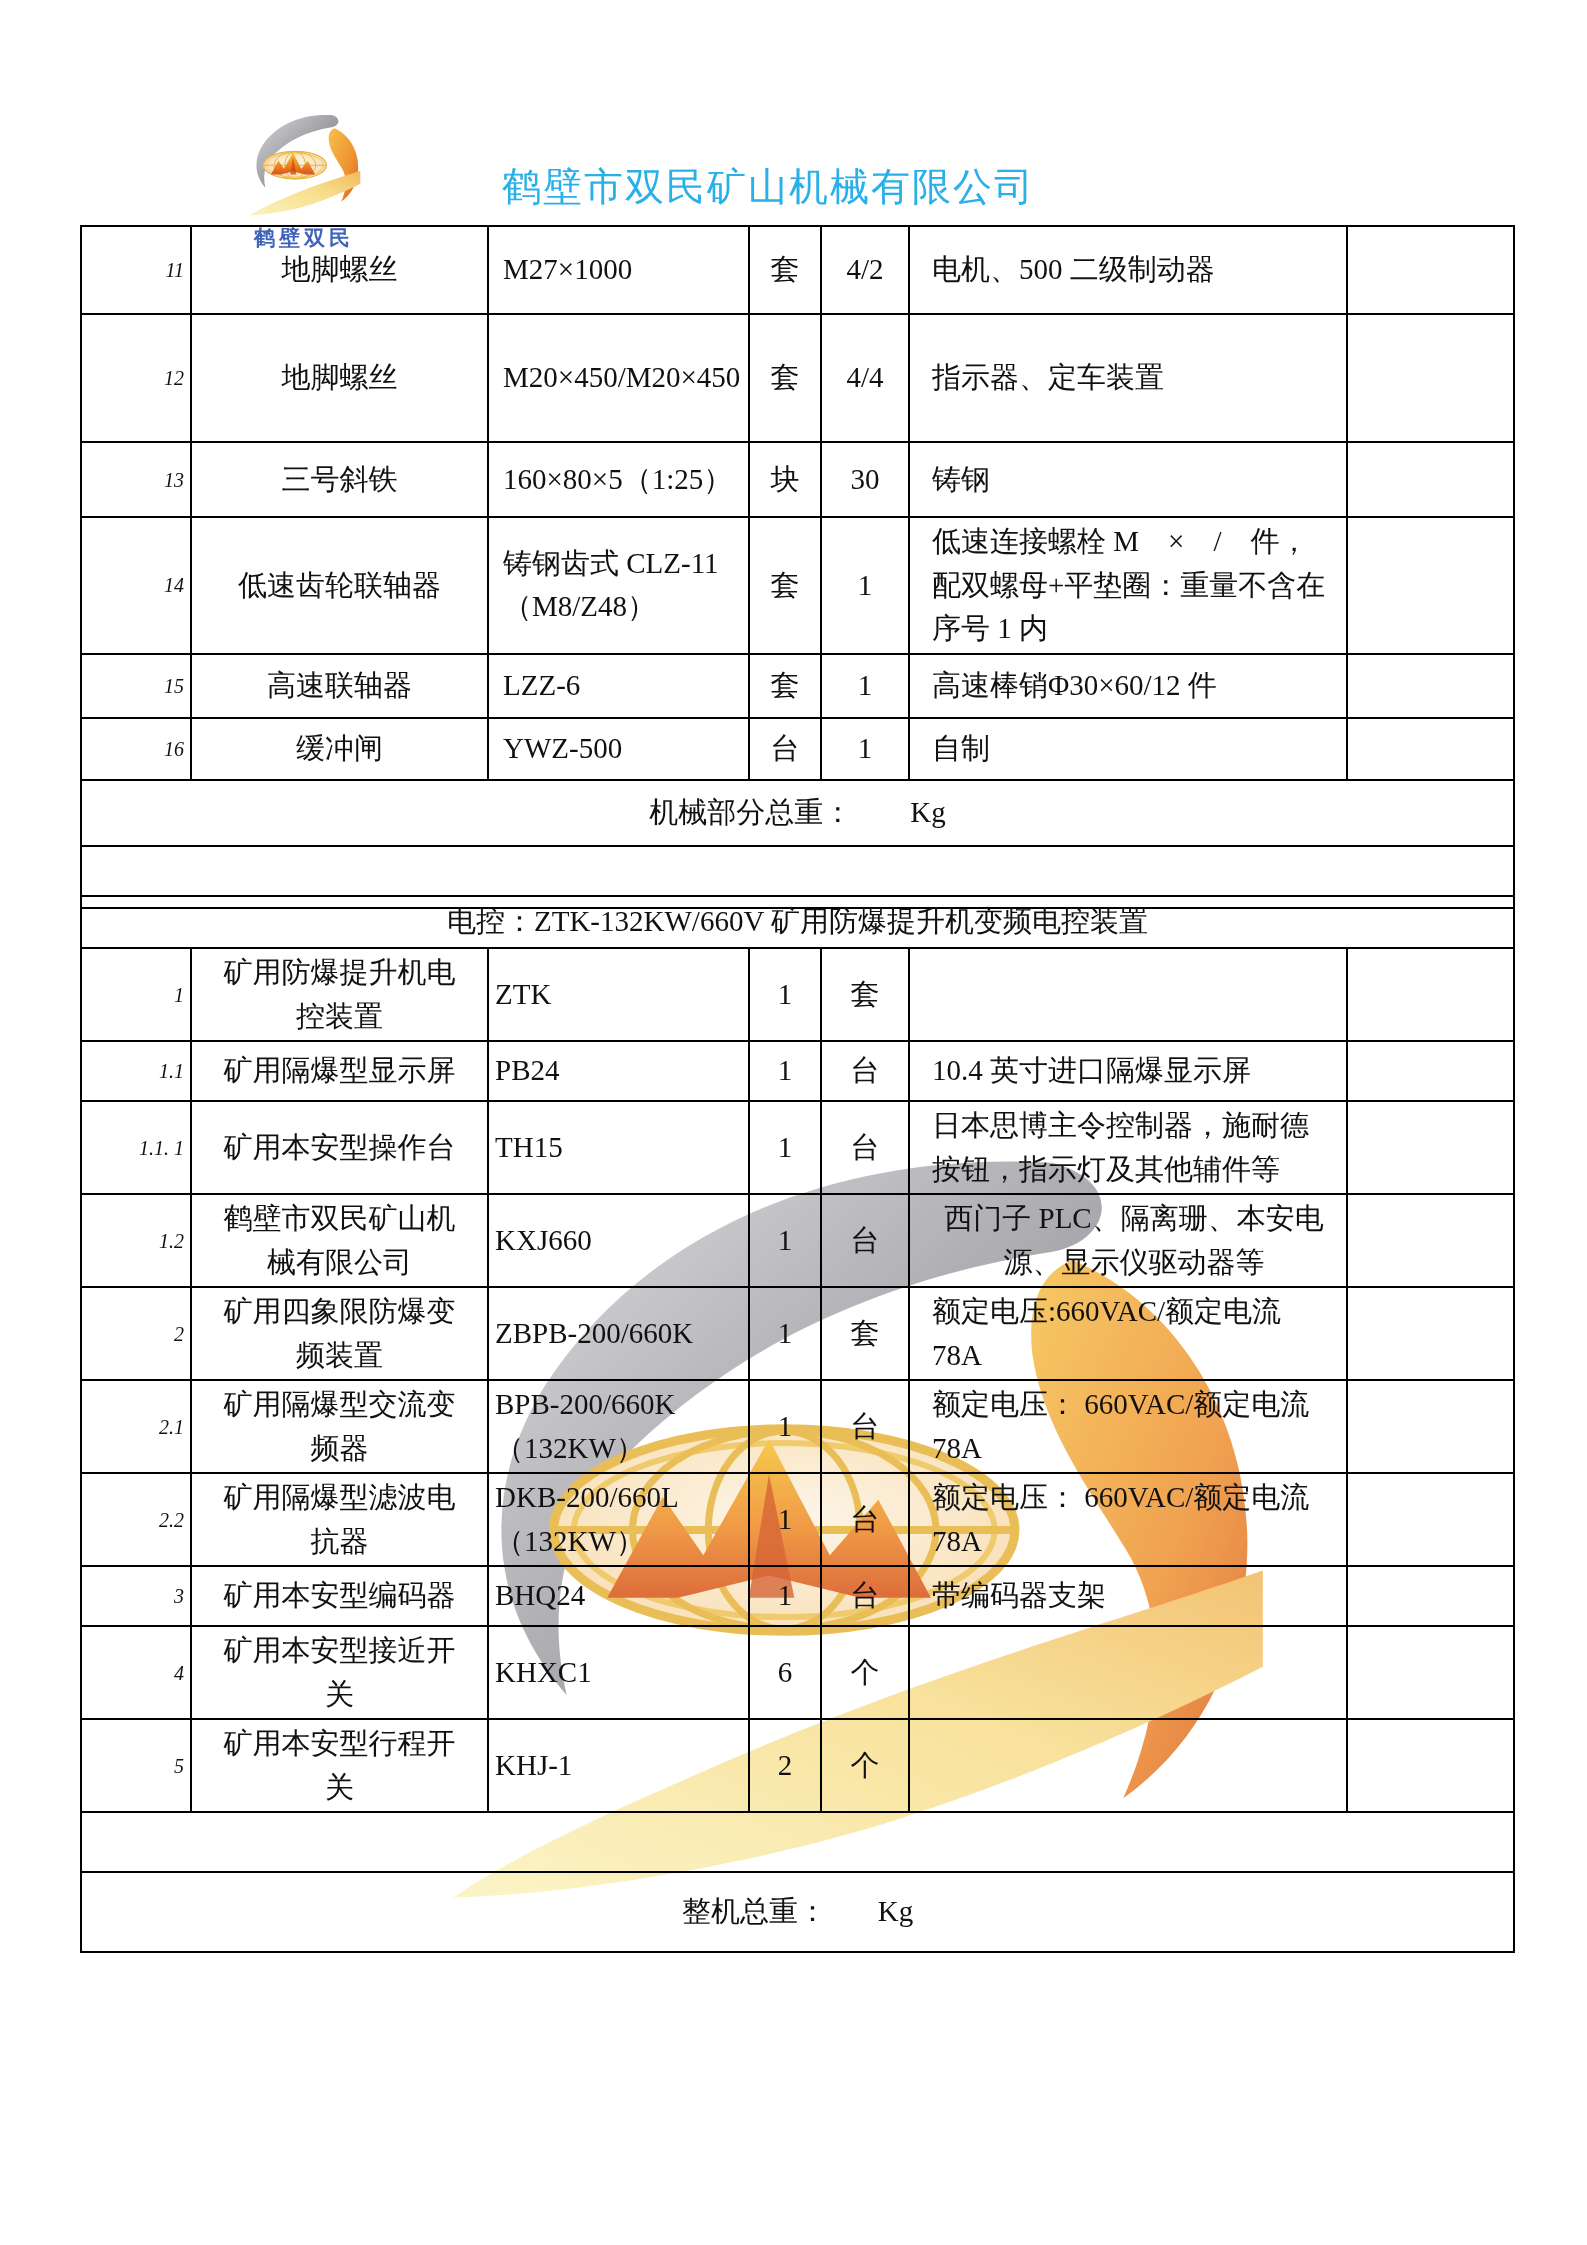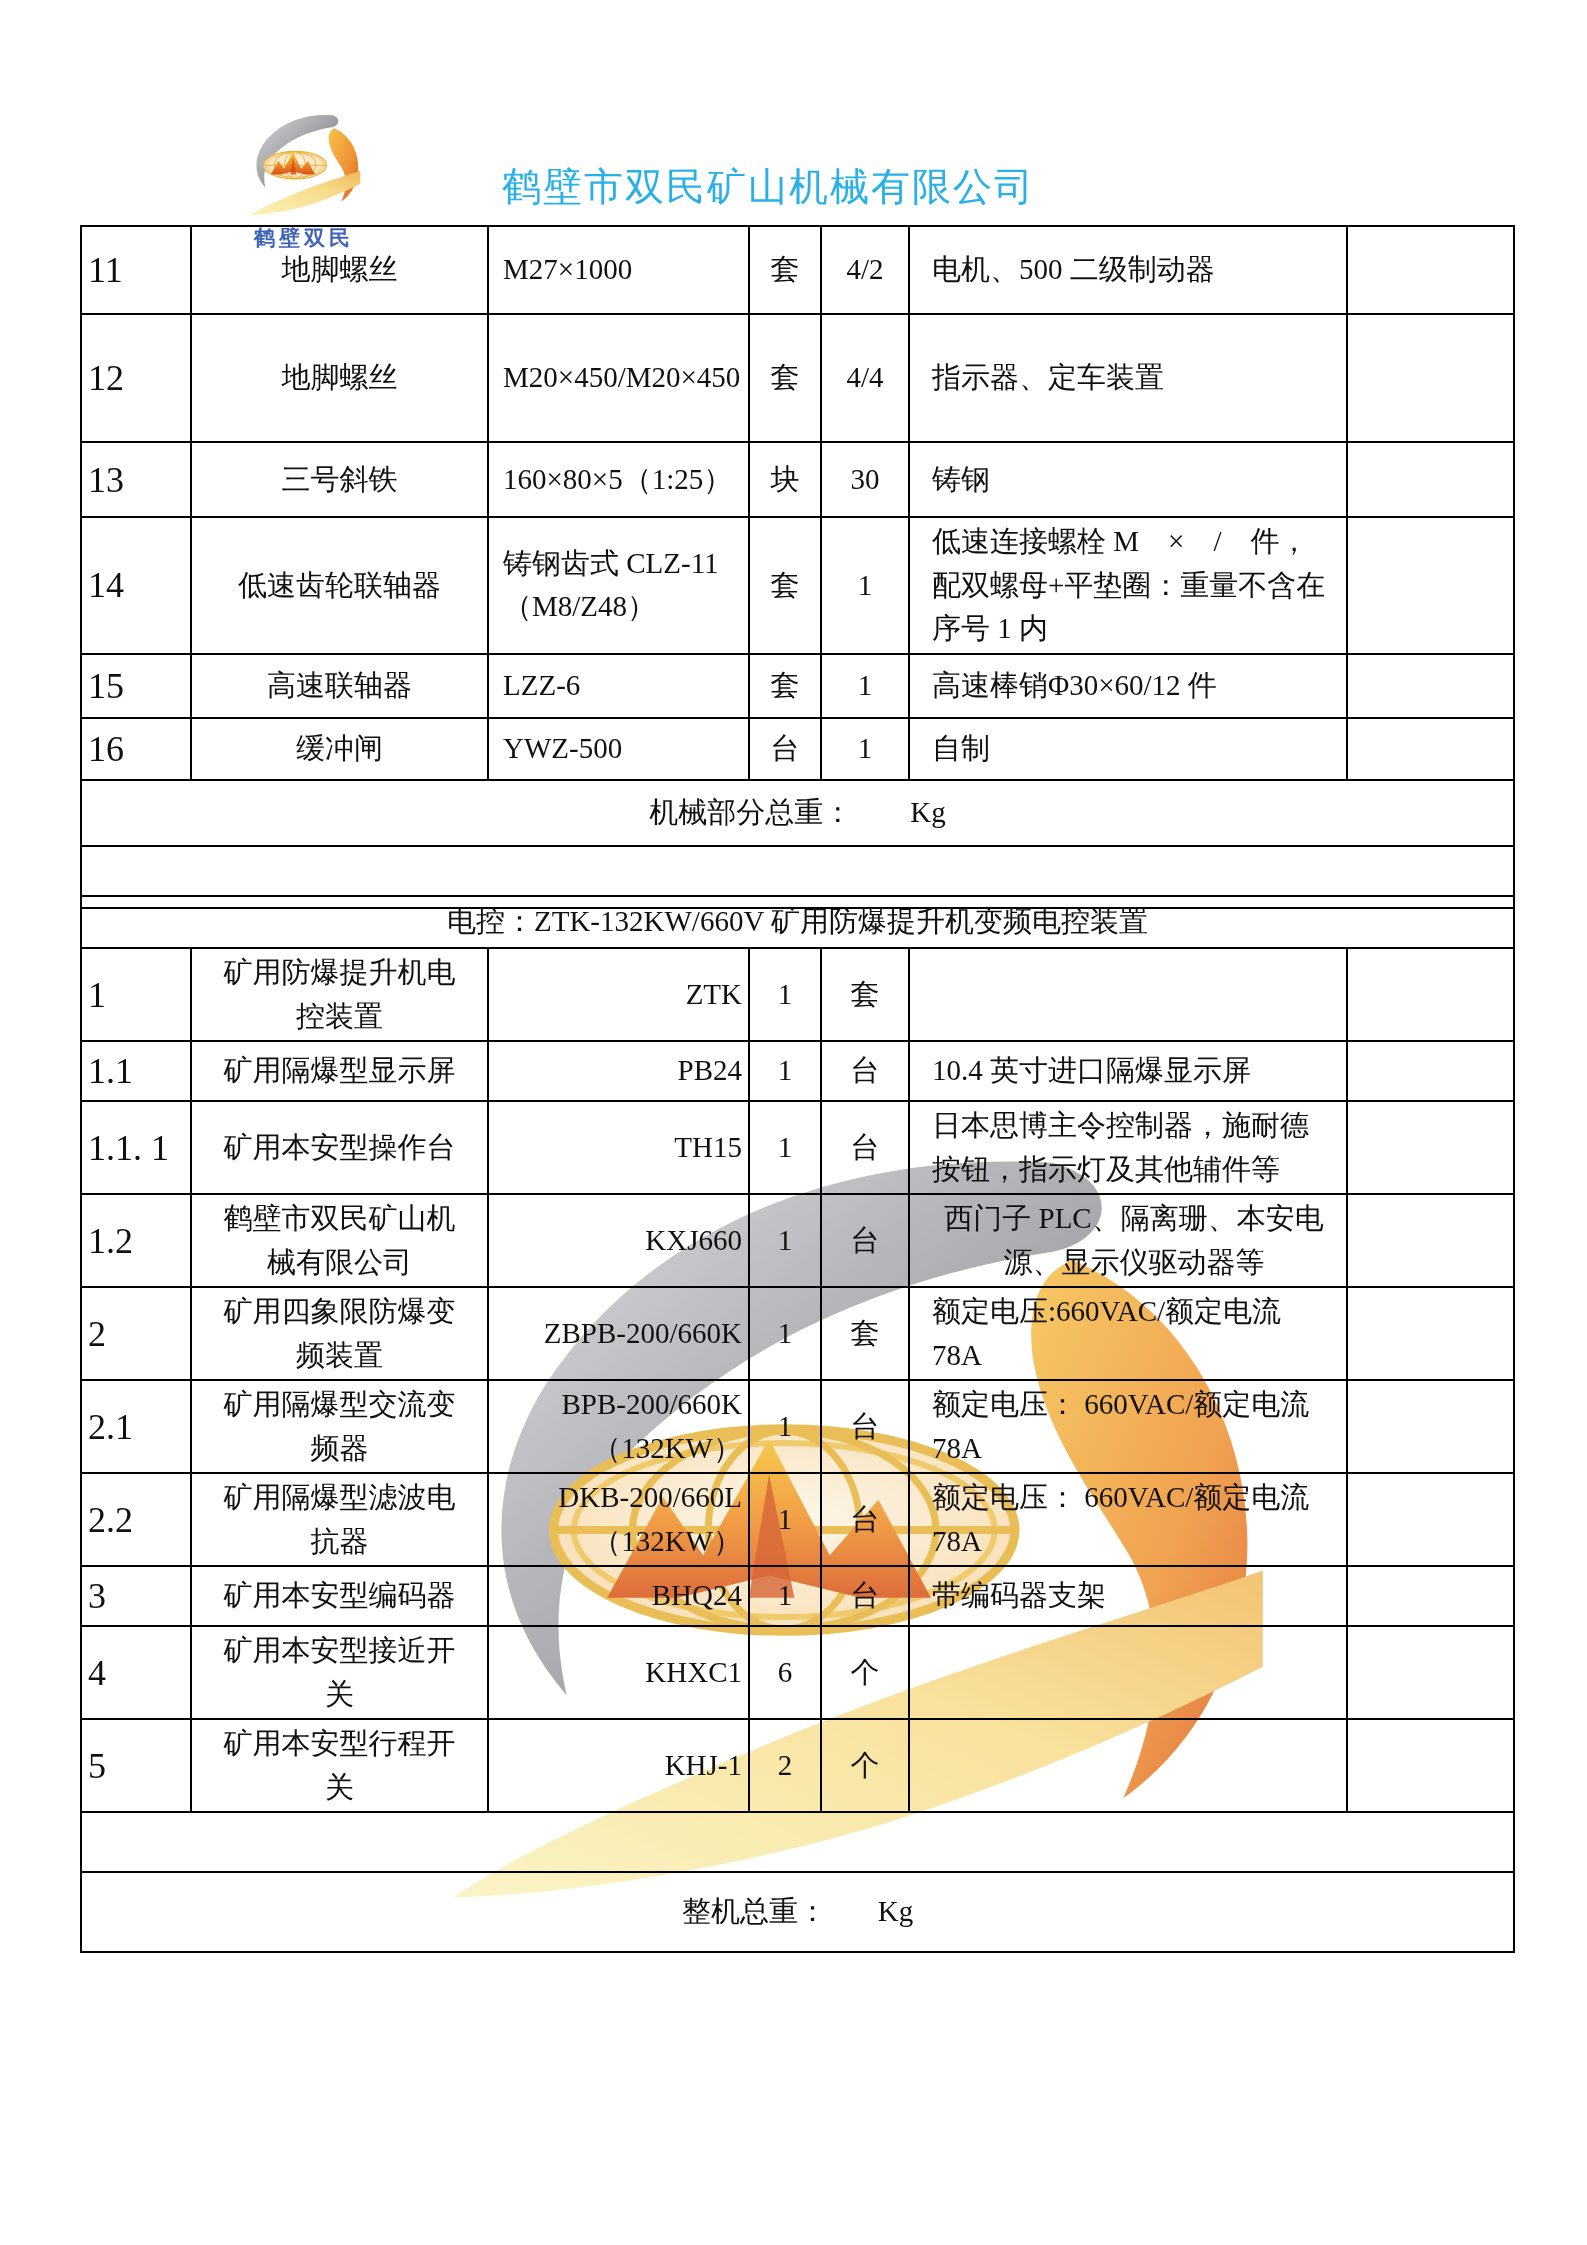--- a/index.html
+++ b/index.html
@@ -36,24 +36,24 @@
     border-collapse:collapse; table-layout:fixed; width:1433px;
     background:transparent;
   }
   #t1 { top:225px; }
   #t2 { top:895px; }
   .tbl td {
     border:2px solid #000;
     font-size:29px; line-height:1.5; vertical-align:middle;
     padding:2px 6px; overflow:hidden; word-break:break-word;
   }
-  .tbl td.c-no    { text-align:left; font-size:36px; }
+  .tbl td.c-no    { text-align:right; font-size:20px;font-style:italic; }
   .tbl td.c-name  { text-align:center; padding:2px 26px; }
   #t1  td.c-spec  { text-align:left;  padding-left:14px; }
-  #t2  td.c-spec  { text-align:right; }
+  #t2  td.c-spec  { text-align:left; }
   .tbl td.c-unit, .tbl td.c-qty { text-align:center; }
   .tbl td.c-remark { text-align:left; padding-left:22px; padding-right:10px; }
   .tbl td.merged  { text-align:center; white-space:pre; }
   
   #t2 tr:nth-child(5) td.c-remark { text-align:center; }
 </style>
 </head>
 <body>
 
 <div class="page">

